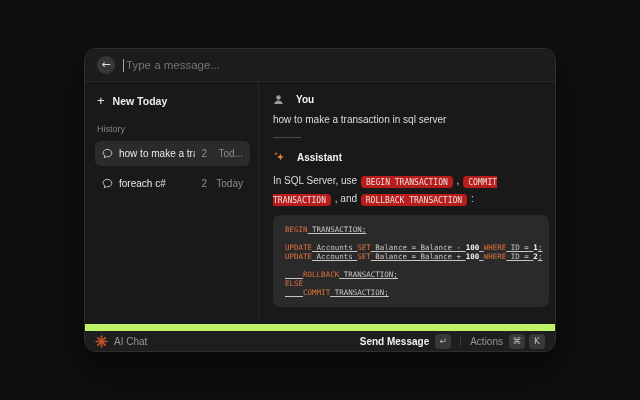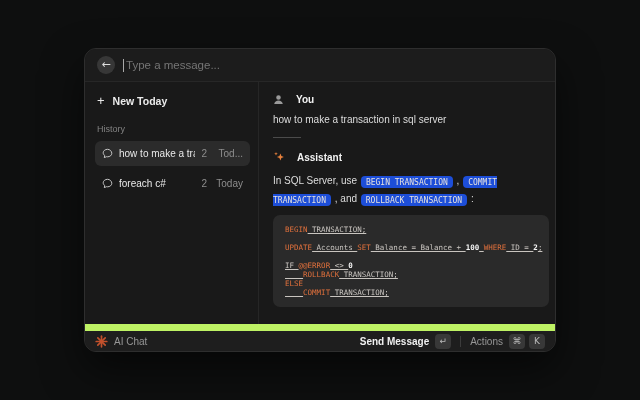--- a/index.html
+++ b/index.html
@@ -58,21 +58,21 @@
   .side-date { color:#8d8d8d; width:30px; text-align:right; white-space:nowrap; overflow:hidden; }
   
   .chat { flex:1; padding:12px 8px 0 14px; overflow:hidden; }
   .msg-header { display:flex; align-items:center; gap:12px; font-size:10px; font-weight:700; color:#f2f2f2; margin-bottom:9px; }
   .user-msg { font-size:10px; color:#dddddd; margin-bottom:12px; }
   .hr { width:28px; height:1px; background:#4b4b4b; margin:0 0 13px 0; }
   .paragraph { font-size:10px; color:#dddddd; line-height:17px; margin-bottom:7px; width:278px; }
   .chip {
     font-family:"DejaVu Sans Mono", monospace;
     font-size:8px; color:#e6e2de;
-    background:#1d4ed8; border-radius:4px;
+    background:#b91c1c; border-radius:4px;
     padding:1.5px 5px; margin:0 1px;
   }
   .code-block {
     background:#2a2a2a; border-radius:7px;
     padding:10px 12px; margin:2px 0 9px 0;
     width:276px;
     font-family:"DejaVu Sans Mono", monospace;
     font-size:7.5px; line-height:9px;
   }
   .code-line { white-space:pre; }
@@ -164,23 +164,23 @@
             <path d="M7.4 2.6l1 2.5 2.5 1-2.5 1-1 2.5-1-2.5-2.5-1 2.5-1z" fill="#e8813c"></path>
             <path d="M3 1l.5 1.3L4.8 2.8 3.5 3.3 3 4.6 2.5 3.3 1.2 2.8 2.5 2.3z" fill="#e8813c"></path>
           </svg>
         </span>
         <span>Assistant</span>
       </div>
       <div class="paragraph" id="assistant-intro"><span>In SQL Server, use </span><span class="chip">BEGIN TRANSACTION</span><span> , </span><span class="chip">COMMIT TRANSACTION</span><span> , and </span><span class="chip">ROLLBACK TRANSACTION</span><span> :</span></div>
       <div class="code-block" id="code-block">
           <div class="code-line"><span class="tok-kw">BEGIN</span><span class="tok-pl"> TRANSACTION;</span></div>
           <div class="code-line">&nbsp;</div>
+          <div class="code-line"><span class="tok-kw">UPDATE</span><span class="tok-pl"> Accounts </span><span class="tok-kw">SET</span><span class="tok-pl"> Balance = Balance - </span><span class="tok-num">100</span><span class="tok-pl"> </span><span class="tok-kw">WHERE</span><span class="tok-pl"> ID = </span><span class="tok-num">1</span><span class="tok-pl">;</span></div>
           <div class="code-line"><span class="tok-kw">UPDATE</span><span class="tok-pl"> Accounts </span><span class="tok-kw">SET</span><span class="tok-pl"> Balance = Balance + </span><span class="tok-num">100</span><span class="tok-pl"> </span><span class="tok-kw">WHERE</span><span class="tok-pl"> ID = </span><span class="tok-num">2</span><span class="tok-pl">;</span></div>
           <div class="code-line">&nbsp;</div>
-          <div class="code-line"><span class="tok-pl">IF </span><span class="tok-kw">@@ERROR</span><span class="tok-pl"> &lt;&gt; </span><span class="tok-num">0</span></div>
           <div class="code-line"><span class="tok-pl">    </span><span class="tok-kw">ROLLBACK</span><span class="tok-pl"> TRANSACTION;</span></div>
           <div class="code-line"><span class="tok-kw">ELSE</span></div>
           <div class="code-line"><span class="tok-pl">    </span><span class="tok-kw">COMMIT</span><span class="tok-pl"> TRANSACTION;</span></div>
         </div>
 
     </div>
   </div>
 
   <div class="footer">
     <span class="icon">

